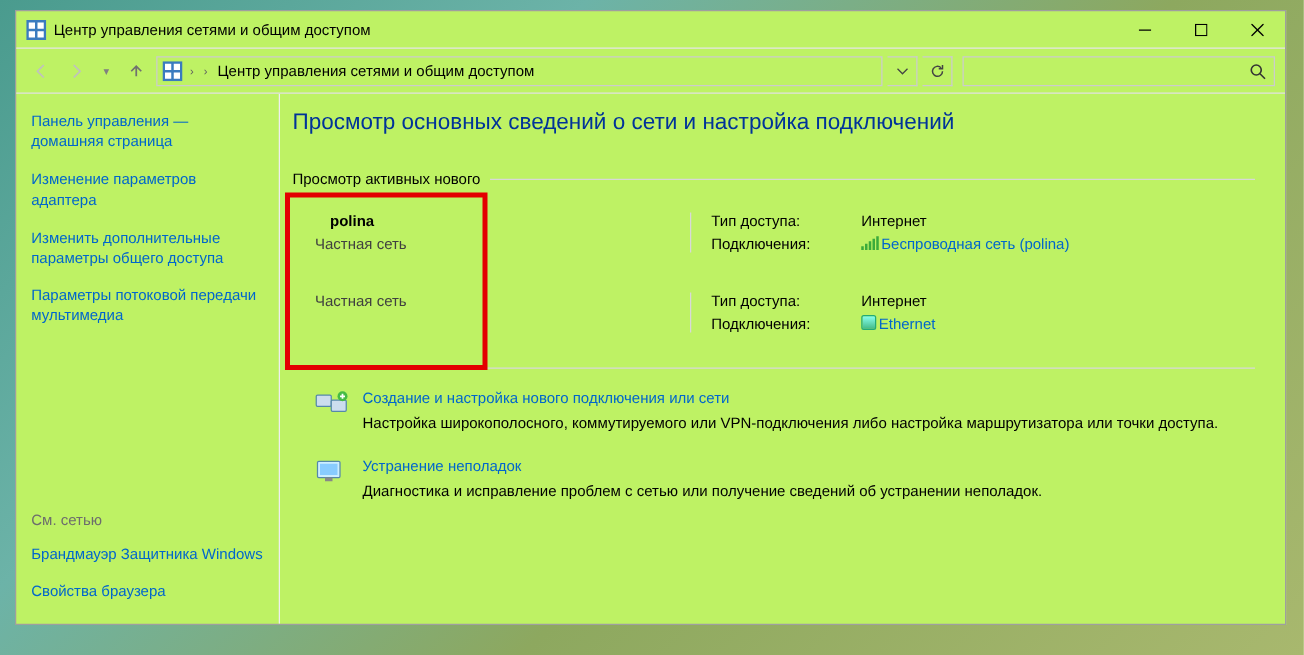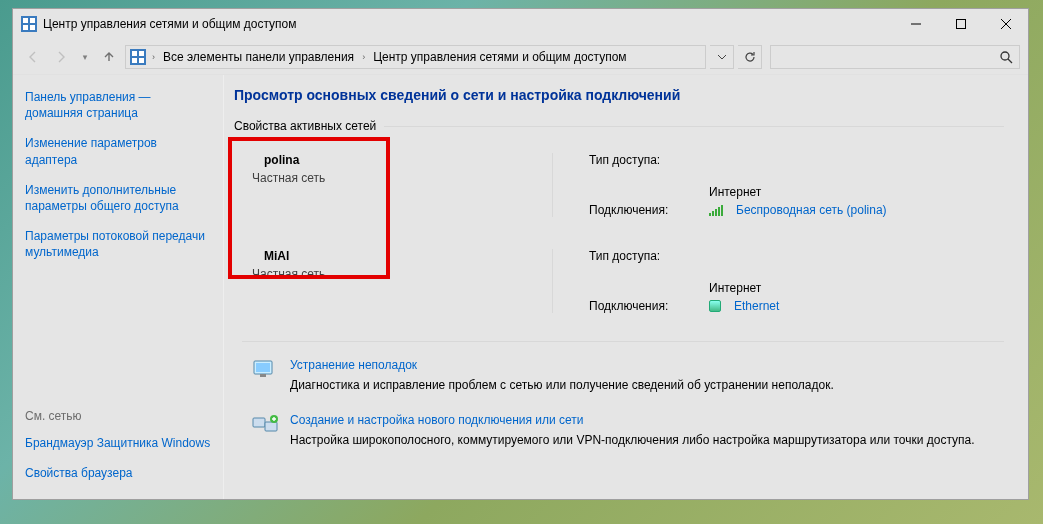--- a/index.html
+++ b/index.html
@@ -1,17 +1,17 @@
 <!DOCTYPE html>
 <html><head>
 <meta charset="utf-8">
 <style>
 * { box-sizing: border-box; margin: 0; padding: 0; }
 body { font-family: "Segoe UI", Arial, sans-serif; font-size: 12px; background: linear-gradient(135deg, #4a9b8e 0%, #6cb3a8 30%, #8da85f 60%, #a8b86e 100%); width: 1043px; height: 524px; overflow: hidden; }
-.window { position: absolute; top: 8px; left: 12px; right: 14px; bottom: 24px; background: #e5e5e5; border: 1px solid #9f9f9f; display: flex; flex-direction: column; }
+.window { position: absolute; top: 8px; left: 12px; right: 14px; bottom: 24px; background: #bef264; border: 1px solid #9f9f9f; display: flex; flex-direction: column; }
 .titlebar { height: 30px; display: flex; align-items: center; padding: 0 0 0 8px; border-bottom: 1px solid #e5e5e5; }
 .titlebar .app-icon { width: 16px; height: 16px; margin-right: 6px; }
 .titlebar .title { flex: 1; color: #000; font-size: 12px; }
 .winbtns { display: flex; height: 100%; }
 .winbtn { width: 45px; display: flex; align-items: center; justify-content: center; color: #000; }
 .toolbar { height: 36px; display: flex; align-items: center; padding: 0 8px; gap: 4px; border-bottom: 1px solid #e1e1e1; }
 .navbtn { width: 24px; height: 24px; display: flex; align-items: center; justify-content: center; color: #707070; }
 .navbtn.disabled { color: #c0c0c0; }
 .chev-sm { width: 16px; height: 24px; display: flex; align-items: center; justify-content: center; color: #808080; font-size: 9px; }
 .addressbar { flex: 1; height: 24px; border: 1px solid #cccccc; display: flex; align-items: center; padding: 0 4px; gap: 4px; }
@@ -19,31 +19,31 @@
 .addressbar .sep { color: #606060; font-size: 9px; padding: 0 2px; }
 .addressbar .app-icon { width: 16px; height: 16px; }
 .dropbtn, .refreshbtn { width: 24px; height: 24px; display: flex; align-items: center; justify-content: center; border: 1px solid #ccc; border-left: none; color: #444; }
 .searchbox { width: 250px; height: 24px; border: 1px solid #ccc; margin-left: 4px; display: flex; align-items: center; padding: 0 6px; color: #9a9a9a; }
 .searchbox .sicon { margin-left: auto; color: #333; }
 .body { flex: 1; display: flex; overflow: hidden; }
 .sidebar { width: 210px; padding: 14px 12px; display: flex; flex-direction: column; }
 .sidebar a.sidelink { color: #0066cc; text-decoration: none; display: block; margin-bottom: 14px; line-height: 1.35; }
 .sidebar .seealso { margin-top: auto; color: #6d6d6d; margin-bottom: 12px; }
 .main { flex: 1; padding: 12px 24px 12px 10px; border-left: 1px solid #eee; overflow: auto; }
-.main h1 { color: #003399; font-size: 14px; font-weight: bold; margin-bottom: 16px; }
+.main h1 { color: #003399; font-size: 18px; font-weight: normal; margin-bottom: 28px; }
 .section-hd { display: flex; align-items: center; margin: 6px 0 10px 0; color: #000; }
 .section-hd .line { flex: 1; height: 1px; background: #d8d8d8; margin-left: 8px; }
 .netgrid { display: grid; grid-template-columns: 300px 1fr; position: relative; }
 .redbox { position: absolute; left: -6px; top: -6px; width: 162px; height: 142px; border: 4px solid #e30000; pointer-events: none; }
 .netname { font-weight: bold; margin-bottom: 4px; padding-left: 12px; }
 .nettype { color: #404040; }
-.netinfo { display: grid; grid-template-columns: 120px 1fr; row-gap: 4px; border-left: 1px solid #d8d8d8; padding-left: 36px; }
+.netinfo { display: grid; grid-template-columns: 120px 1fr; row-gap: 4px; border-left: 1px solid #d8d8d8; padding-left: 16px; }
 .netinfo .lbl { color: #000; }
-.netinfo .val { color: #000; margin-top: 32px; }
-.netinfo .lnk { color: #0066cc; display: flex; align-items: center; gap: 11px; }
+.netinfo .val { color: #000; }
+.netinfo .lnk { color: #0066cc; display: flex; align-items: flex-start; gap: 0; }
 .netblock { padding: 10px 0 22px 18px; }
 .taskrow { display: flex; gap: 10px; padding: 6px 0 14px 18px; }
 .taskicon { width: 28px; height: 24px; flex-shrink: 0; }
 .taskrow .ttl { color: #0066cc; margin-bottom: 5px; display: block; }
 .taskrow .desc { color: #000; line-height: 1.35; }
 .signal-bars { display: inline-flex; align-items: flex-end; gap: 1px; height: 12px; margin-right: 2px; }
 .signal-bars span { width: 2px; background: #3bab3b; }
 .signal-bars span:nth-child(1){height:3px}.signal-bars span:nth-child(2){height:5px}.signal-bars span:nth-child(3){height:7px}.signal-bars span:nth-child(4){height:9px}.signal-bars span:nth-child(5){height:11px}
 .eth-icon { display:inline-block; width:12px; height:12px; border:1px solid #2a7; border-radius:2px; background:linear-gradient(#8fe,#4b8); margin-right:2px; }
 svg { display: block; }
@@ -100,21 +100,20 @@
       </div>
     <div class="addressbar">
       <svg class="app-icon" viewBox="0 0 16 16">
           <rect width="16" height="16" fill="#3a7bbf"></rect>
           <rect x="2" y="2" width="5" height="5" fill="#fff"></rect>
           <rect x="9" y="2" width="5" height="5" fill="#fff"></rect>
           <rect x="2" y="9" width="5" height="5" fill="#fff"></rect>
           <rect x="9" y="9" width="5" height="5" fill="#fff"></rect>
         </svg>
       <span class="sep">›</span>
-      <span class="crumb">Все элементы панели управления</span>
       <span class="sep">›</span>
       <span class="crumb">Центр управления сетями и общим доступом</span>
     </div>
     <div class="dropbtn">
         <svg width="10" height="10">
           <path d="M1 3 L5 7 L9 3" fill="none" stroke="currentColor" stroke-width="1"></path>
         </svg>
       </div>
     <div class="refreshbtn">
         <svg width="14" height="14">
@@ -139,21 +138,21 @@
       <a class="sidelink">Параметры потоковой передачи мультимедиа</a>
       <div class="seealso">См. сетью</div>
       <a class="sidelink">Брандмауэр Защитника Windows</a>
       <a class="sidelink" style="margin-bottom:4px">Свойства браузера</a>
     </div>
 
     <div class="main">
       <h1>Просмотр основных сведений о сети и настройка подключений</h1>
 
       <div class="section-hd">
-        <span>Свойства активных сетей</span>
+        <span>Просмотр активных нового</span>
           <div class="line"></div>
       </div>
 
       <div class="netgrid" style="position:relative">
         <div class="redbox"></div>
 
         <div class="netblock">
           <div class="netname">polina</div>
           <div class="nettype">Частная сеть</div>
         </div>
@@ -169,21 +168,20 @@
                   <span></span>
                   <span></span>
                   <span></span>
                 </span>
               <span>Беспроводная сеть (polina)</span>
             </a>
           </div>
         </div>
 
         <div class="netblock">
-          <div class="netname">MiAl</div>
           <div class="nettype">Частная сеть</div>
         </div>
         <div class="netblock">
           <div class="netinfo">
             <div class="lbl">Тип доступа:</div>
             <div class="val">Интернет</div>
             <div class="lbl">Подключения:</div>
             <a class="lnk">
               <span class="eth-icon"></span>
               <span>Ethernet</span>
@@ -191,38 +189,38 @@
           </div>
         </div>
       </div>
 
       <div class="section-hd">
           <div class="line"></div>
       </div>
 
       <div class="taskrow">
         <svg class="taskicon" viewBox="0 0 28 24">
-            <rect x="2" y="3" width="18" height="13" rx="1" fill="#cef" stroke="#58a"></rect>
-            <rect x="4" y="5" width="14" height="9" fill="#8cf"></rect>
-            <rect x="8" y="16" width="6" height="3" fill="#888"></rect>
-          </svg>
-        <div>
-          <a class="ttl">Устранение неполадок</a>
-          <div class="desc">Диагностика и исправление проблем с сетью или получение сведений об устранении неполадок.</div>
-        </div>
-      </div>
-
-      <div class="taskrow">
-        <svg class="taskicon" viewBox="0 0 28 24">
             <rect x="1" y="5" width="12" height="9" rx="1" fill="#cde" stroke="#58a"></rect>
             <rect x="13" y="9" width="12" height="9" rx="1" fill="#cde" stroke="#58a"></rect>
             <circle cx="22" cy="6" r="4" fill="#4b4"></circle>
             <path d="M20 6h4M22 4v4" stroke="#fff" stroke-width="1.4"></path>
           </svg>
         <div>
           <a class="ttl">Создание и настройка нового подключения или сети</a>
           <div class="desc">Настройка широкополосного, коммутируемого или VPN-подключения либо настройка маршрутизатора или точки доступа.</div>
         </div>
       </div>
 
+      <div class="taskrow">
+        <svg class="taskicon" viewBox="0 0 28 24">
+            <rect x="2" y="3" width="18" height="13" rx="1" fill="#cef" stroke="#58a"></rect>
+            <rect x="4" y="5" width="14" height="9" fill="#8cf"></rect>
+            <rect x="8" y="16" width="6" height="3" fill="#888"></rect>
+          </svg>
+        <div>
+          <a class="ttl">Устранение неполадок</a>
+          <div class="desc">Диагностика и исправление проблем с сетью или получение сведений об устранении неполадок.</div>
+        </div>
+      </div>
+
     </div>
   </div>
 </div>
 
 </body></html>

